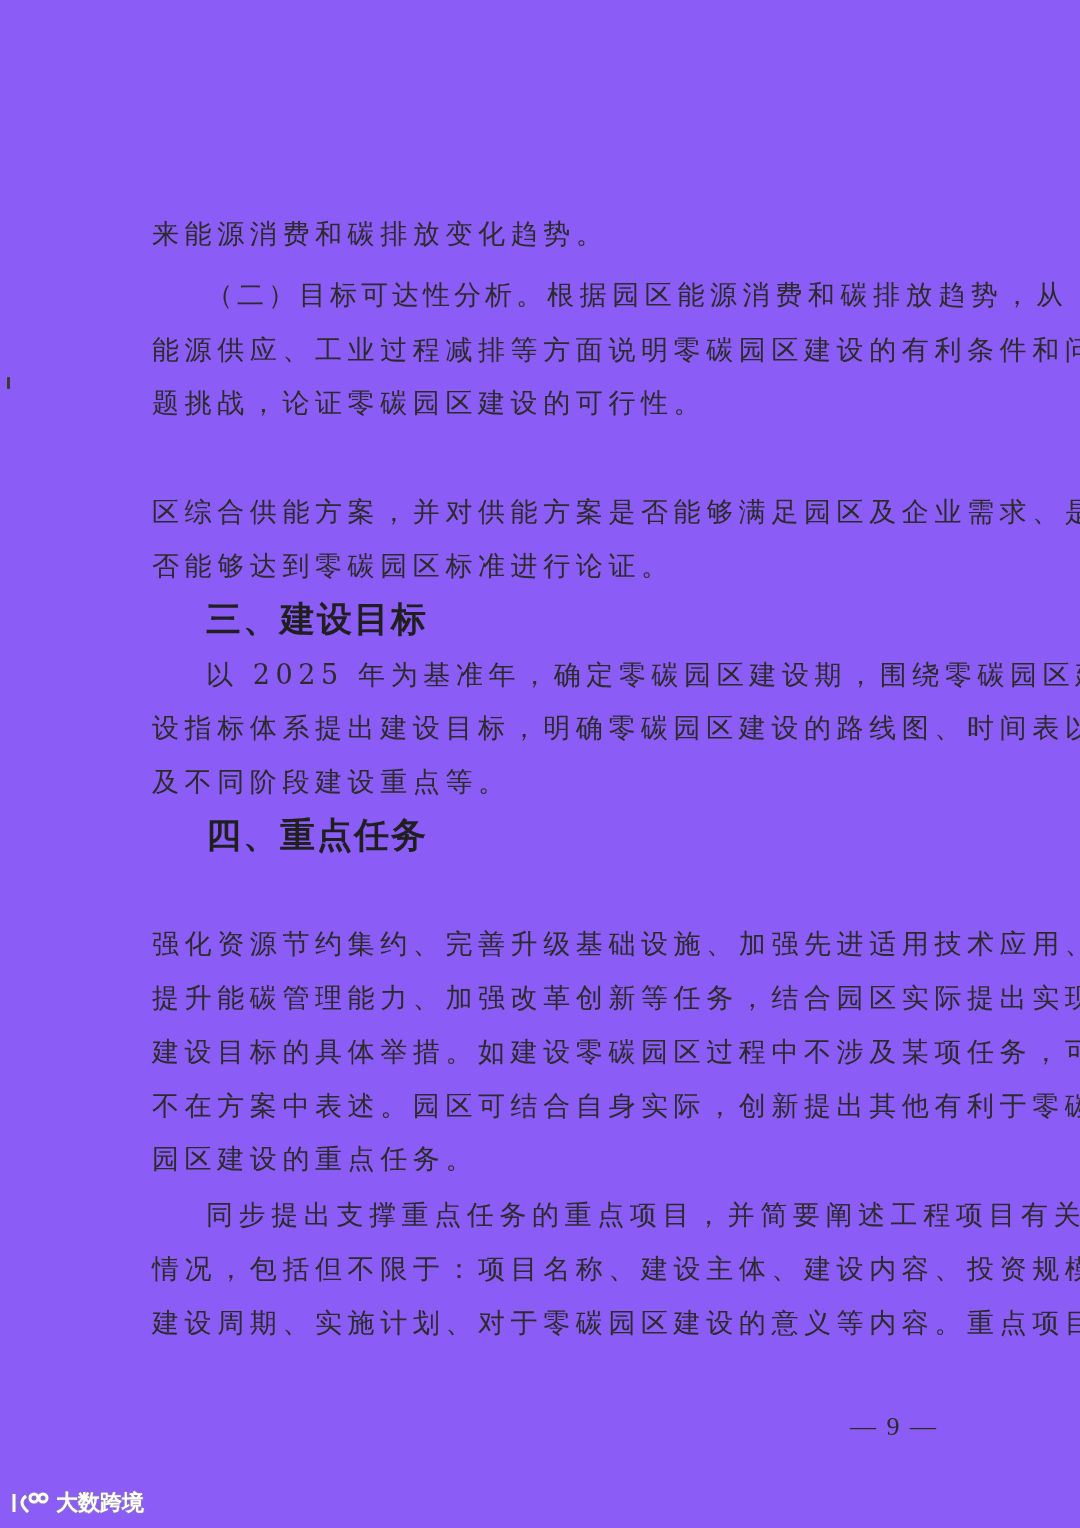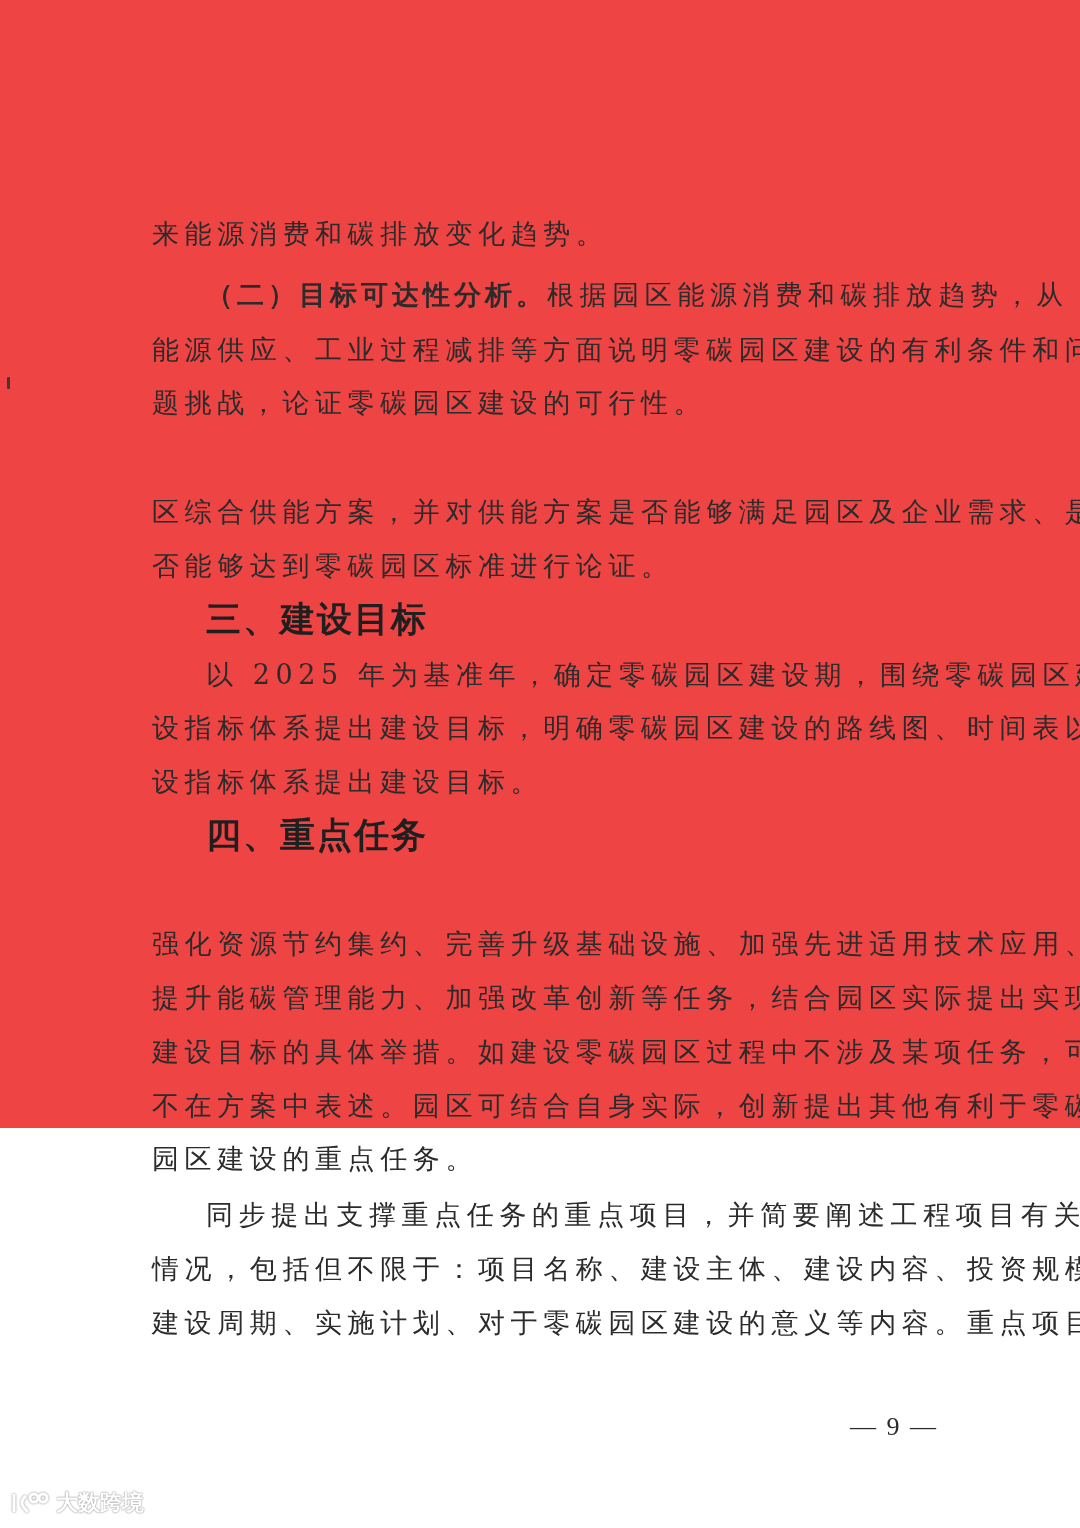--- a/index.html
+++ b/index.html
@@ -11,22 +11,22 @@
       width: 1080px;
       height: 1528px;
       position: relative;
       overflow: hidden;
       font-family: "DejaVu Serif", "Liberation Serif", serif;
       color: #2a2a2a;
     }
     .page {
       position: absolute;
       left: 0; top: 0;
-      width: 1080px; height: 1128px;
-      background: #ef4444;
+      width: 1080px; height: 1528px;
+      background: #8b5cf6;
     }
     .line {
       position: absolute;
       left: 152px;
       width: 790px;
       font-size: 27px;
       line-height: 40px;
       letter-spacing: 5.6px;
       white-space: nowrap;
       color: #2b2b2b;
@@ -37,21 +37,21 @@
       left: 206px;
       font-family: "DejaVu Sans", "Liberation Sans", sans-serif;
       font-weight: bold;
       font-size: 35px;
       line-height: 40px;
       letter-spacing: 2px;
       color: #1f1f1f;
     }
     .bold-lead {
       font-family: "DejaVu Sans", "Liberation Sans", sans-serif;
-      font-weight: bold;
+      font-weight: normal;
       letter-spacing: 4px;
       margin-top: 12px;
     }
     .page-number {
       position: absolute;
       left: 850px;
       top: 1412px;
       font-family: "Liberation Serif", serif;
       font-size: 26px;
       color: #2b2b2b;
@@ -99,21 +99,21 @@
   <div class="line" style="top:330px">能源供应、工业过程减排等方面说明零碳园区建设的有利条件和问</div>
   <div class="line" style="top:383px">题挑战，论证零碳园区建设的可行性。</div>
 
   <div class="line" style="top:492px">区综合供能方案，并对供能方案是否能够满足园区及企业需求、是</div>
   <div class="line" style="top:546px">否能够达到零碳园区标准进行论证。</div>
 
   <div class="heading" style="top:599px">三、建设目标</div>
 
   <div class="line indent" style="top:655px">以 2025 年为基准年，确定零碳园区建设期，围绕零碳园区建</div>
   <div class="line" style="top:708px">设指标体系提出建设目标，明确零碳园区建设的路线图、时间表以</div>
-  <div class="line" style="top:762px">设指标体系提出建设目标。</div>
+  <div class="line" style="top:762px">及不同阶段建设重点等。</div>
 
   <div class="heading" style="top:815px">四、重点任务</div>
 
   <div class="line" style="top:924px">强化资源节约集约、完善升级基础设施、加强先进适用技术应用、</div>
   <div class="line" style="top:978px">提升能碳管理能力、加强改革创新等任务，结合园区实际提出实现</div>
   <div class="line" style="top:1032px">建设目标的具体举措。如建设零碳园区过程中不涉及某项任务，可</div>
   <div class="line" style="top:1086px">不在方案中表述。园区可结合自身实际，创新提出其他有利于零碳</div>
   <div class="line" style="top:1139px">园区建设的重点任务。</div>
 
   <div class="line indent" style="top:1195px">同步提出支撑重点任务的重点项目，并简要阐述工程项目有关</div>

